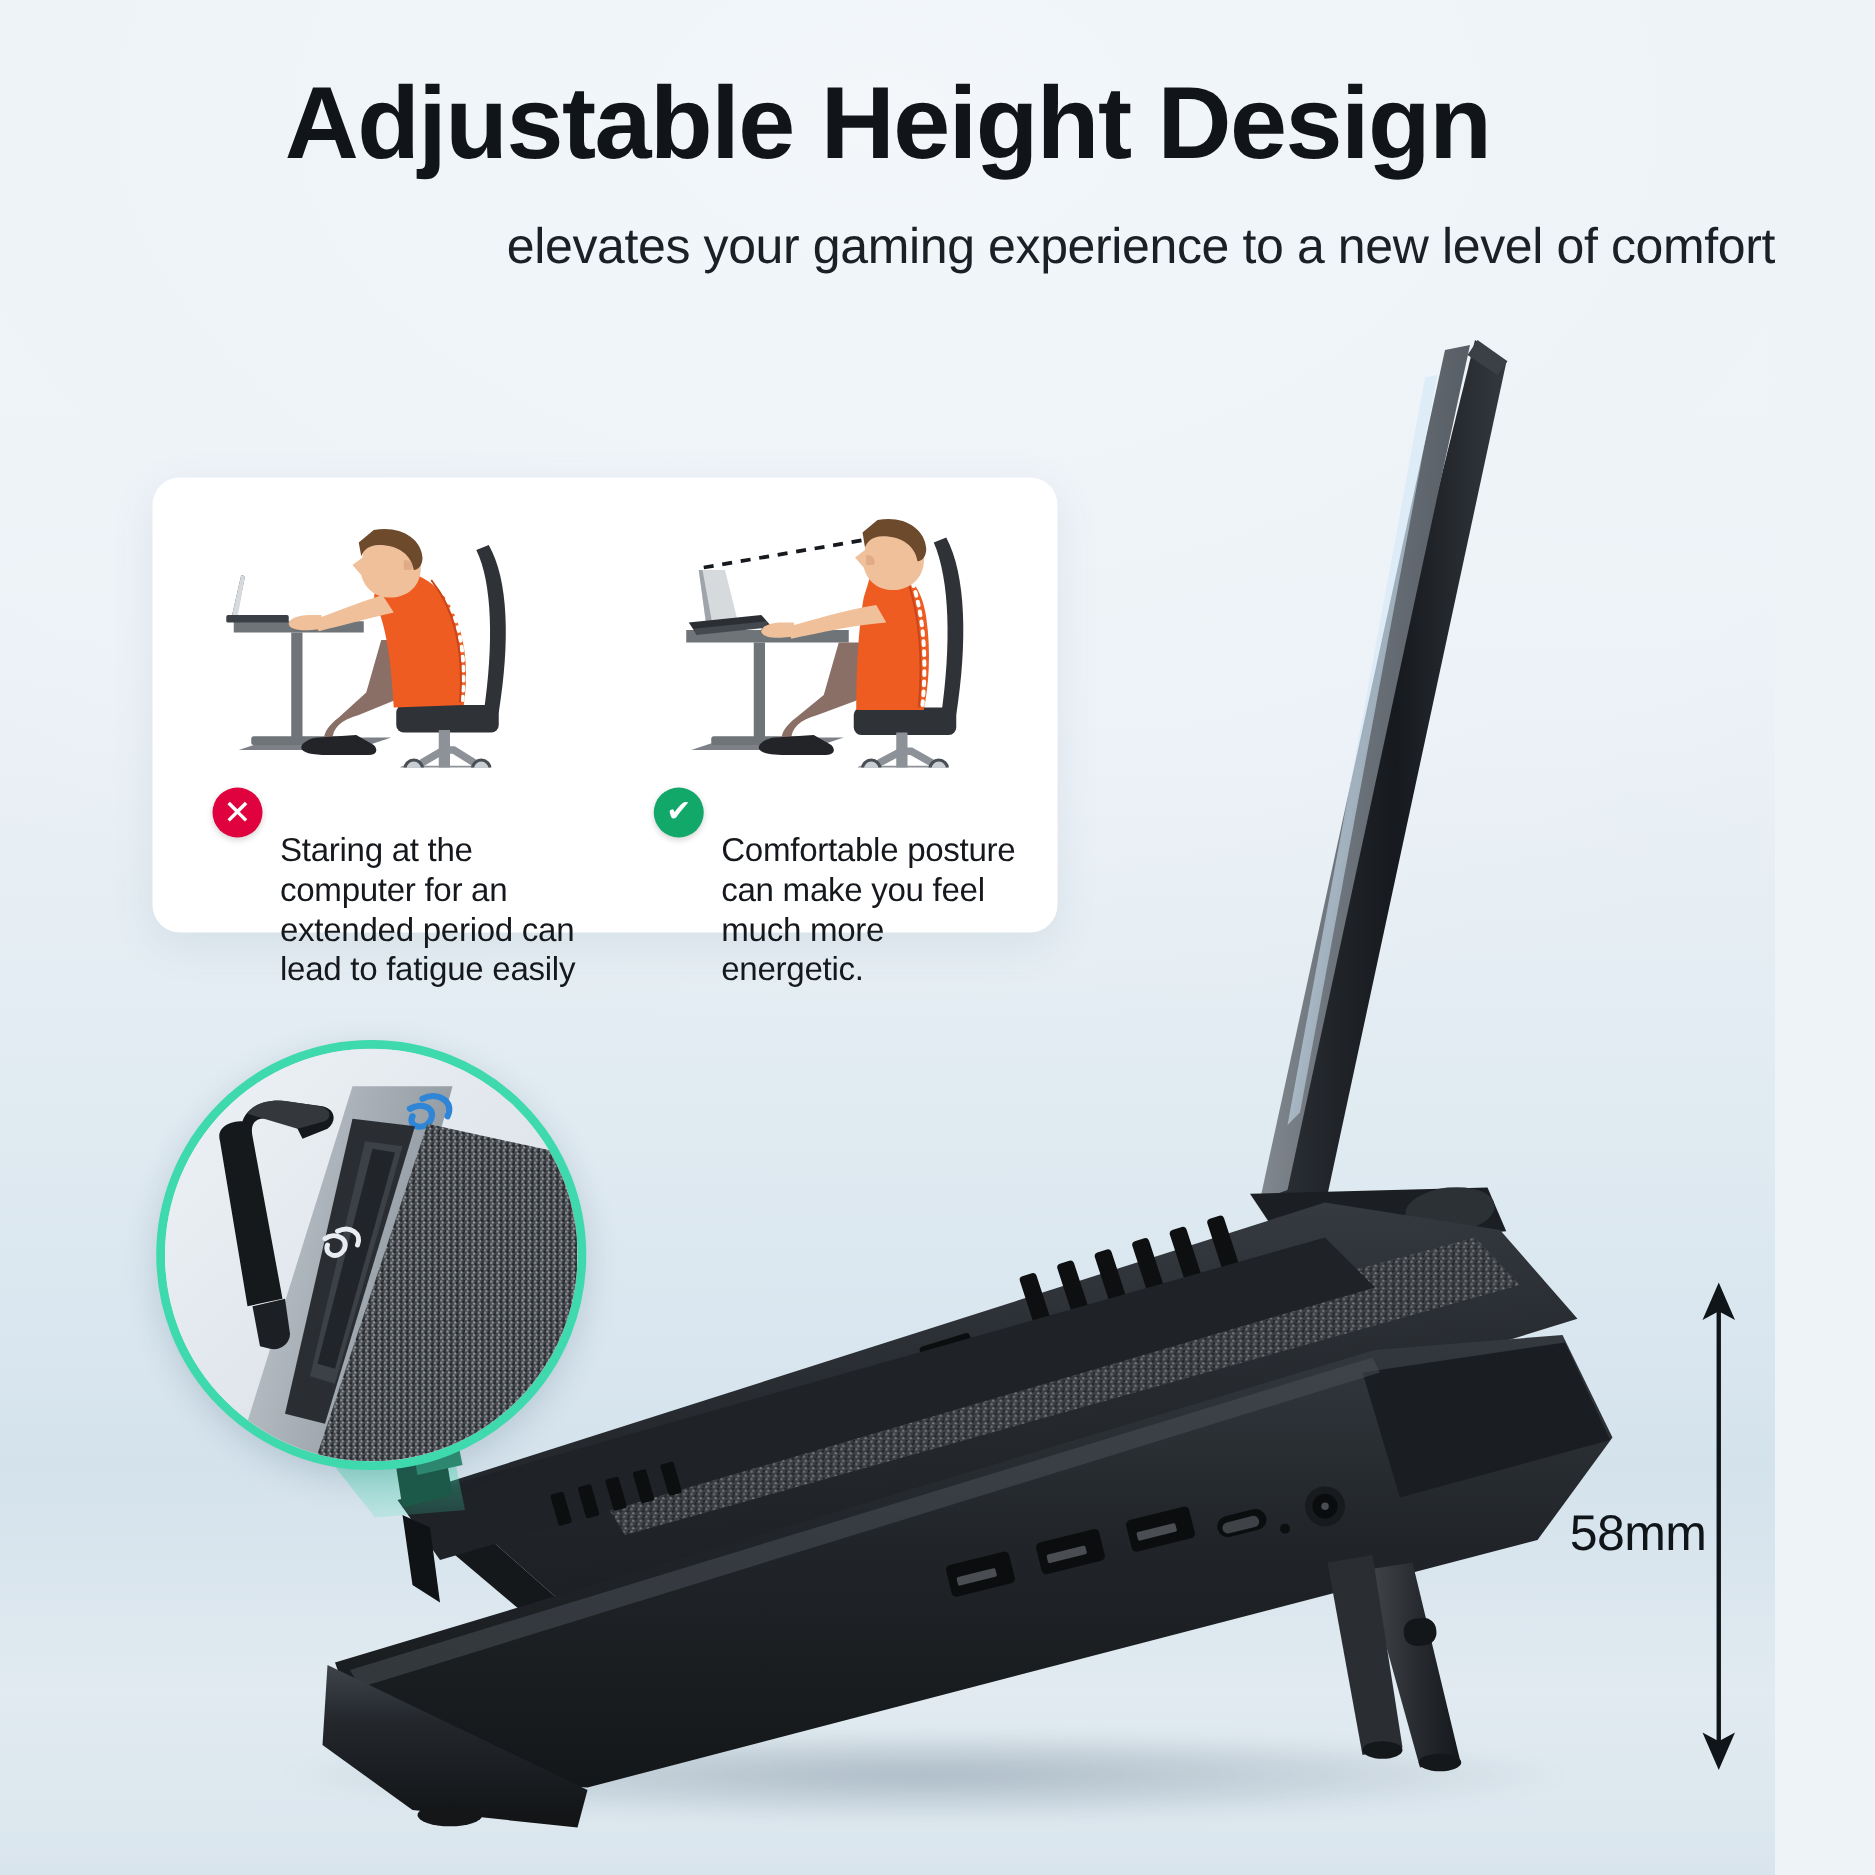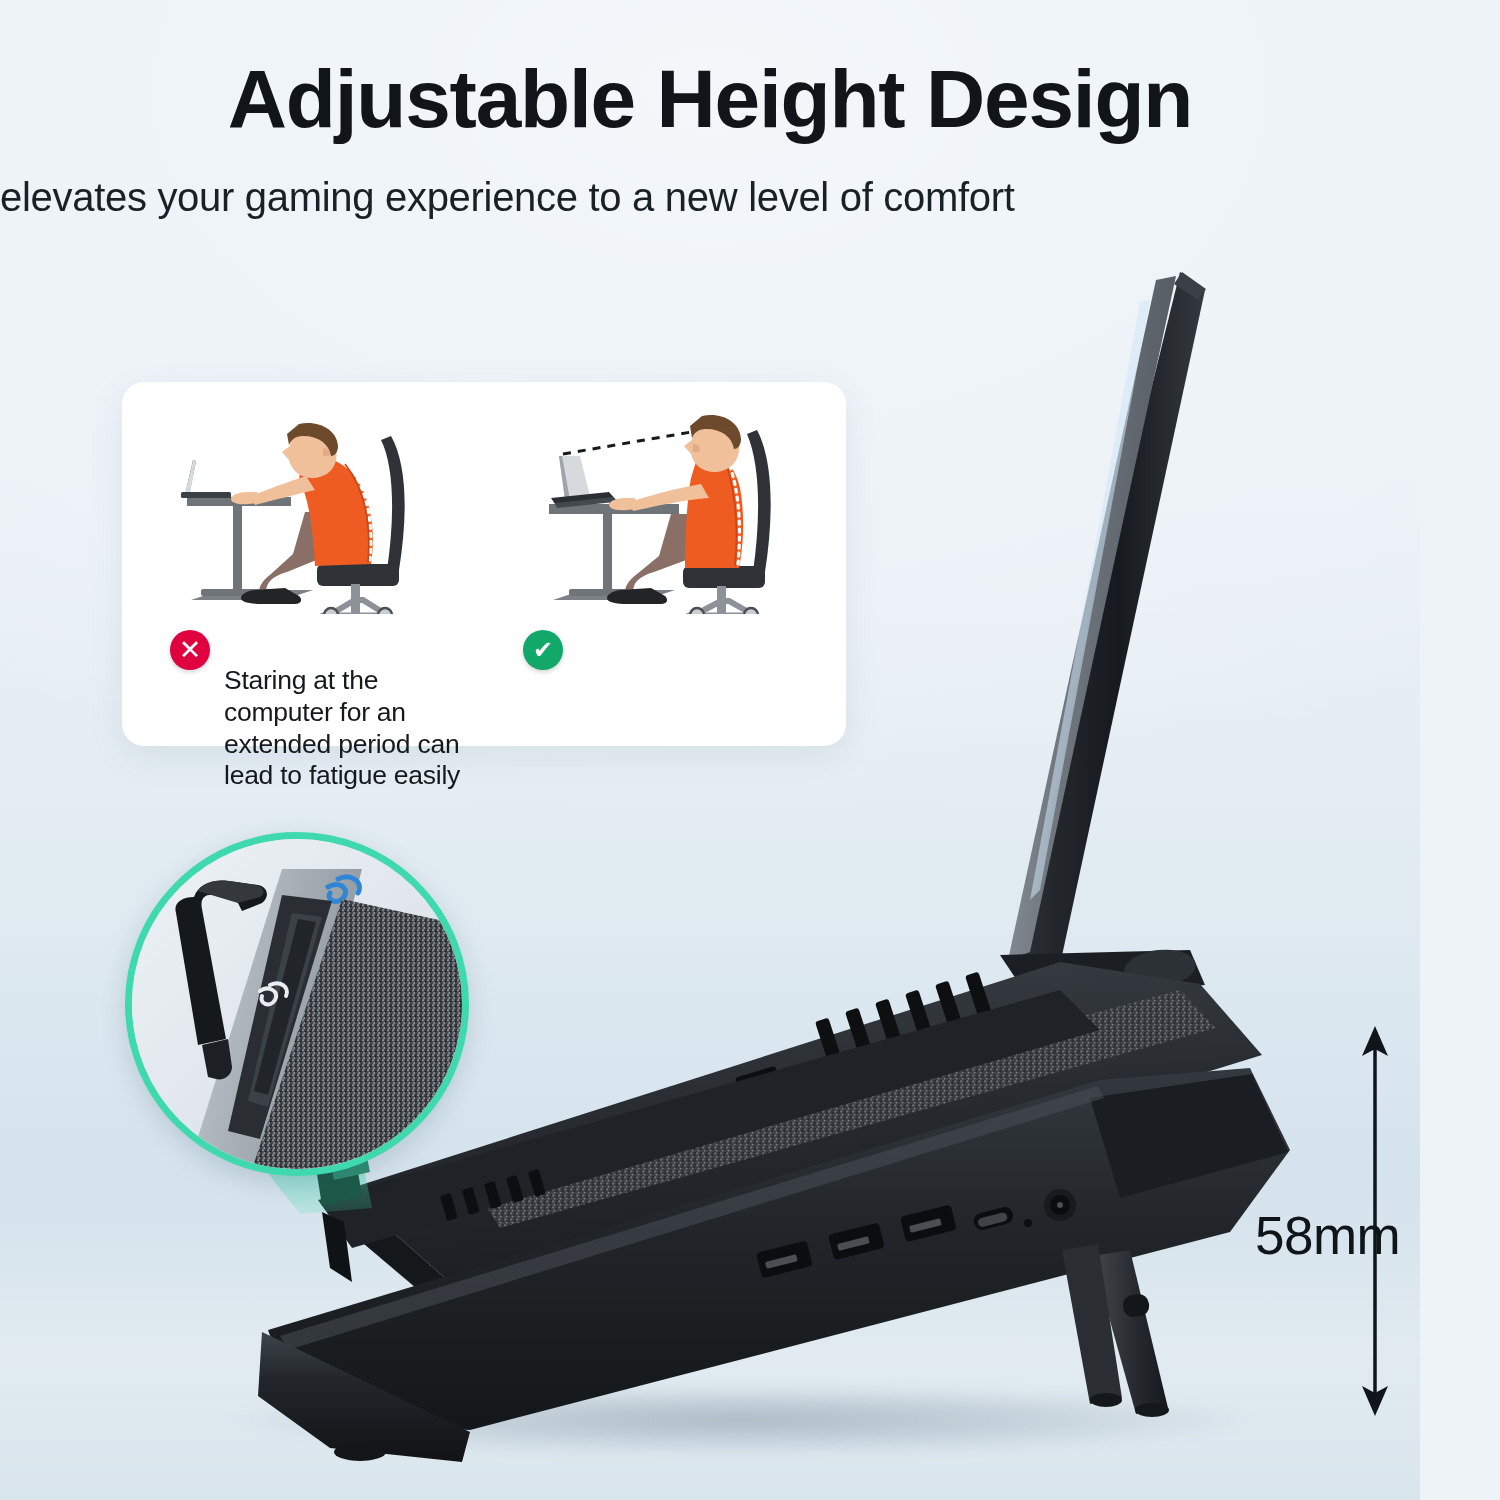--- a/index.html
+++ b/index.html
@@ -27,21 +27,21 @@
     filter:blur(6px);
   }
 
   
   .title{
     position:absolute;left:0;right:0;top:52px;text-align:center;
     font-size:82px;font-weight:700;letter-spacing:-1.2px;color:#111418;
     font-stretch:condensed;
   }
   .subtitle{
-    position:absolute;left:0;right:0;top:175px;text-align:left;
+    position:absolute;left:0;right:0;top:175px;text-align:right;
     font-size:40px;font-weight:400;color:#1b2026;letter-spacing:-.3px;
   }
 
   
   .card{
     position:absolute;left:122px;top:382px;width:724px;height:364px;
     background:#ffffff;border-radius:22px;
     box-shadow:0 10px 34px rgba(70,100,125,.10);
   }
   .card-illos{position:absolute;left:0;top:12px;width:100%;height:220px;display:flex;}
@@ -72,21 +72,21 @@
     border-radius:50%;border:7px solid #3ed9ad;overflow:hidden;
     background:#dfe6ec;
     box-shadow:0 8px 26px rgba(40,70,95,.18);
   }
   .mag-inner{position:absolute;inset:0;}
 
   
   .dim{position:absolute;left:1300px;top:1010px;width:160px;height:420px;}
   .dim-label{
     position:absolute;left:1255px;top:1205px;width:110px;text-align:right;
-    font-size:53px;color:#10151a;letter-spacing:-.5px;
+    font-size:40px;color:#10151a;letter-spacing:-.5px;
   }
 </style>
 </head>
 <body>
 
 <div class="stage">
 
   <div class="bg"></div>
   <div class="floor-glow"></div>
   <div class="floor-shadow"></div>
@@ -179,20 +179,21 @@
       </div>
     </div>
 
     <div class="card-captions">
       <div class="cap">
         <div class="badge bad">✕</div>
         <div class="cap-text">Staring at the computer for an extended period can lead to fatigue easily</div>
       </div>
       <div class="cap">
         <div class="badge good">✔</div>
+        <div class="cap-text">Comfortable posture can make you feel much more energetic.</div>
       </div>
     </div>
   </div>
 
   <svg class="product" viewBox="0 0 1500 1500">
     <defs>
       <linearGradient id="screenFace" x1="0" y1="0" x2="1" y2="0.2">
         <stop offset="0%" stop-color="#8f969d"></stop>
         <stop offset="40%" stop-color="#71787f"></stop>
         <stop offset="100%" stop-color="#555c63"></stop>

